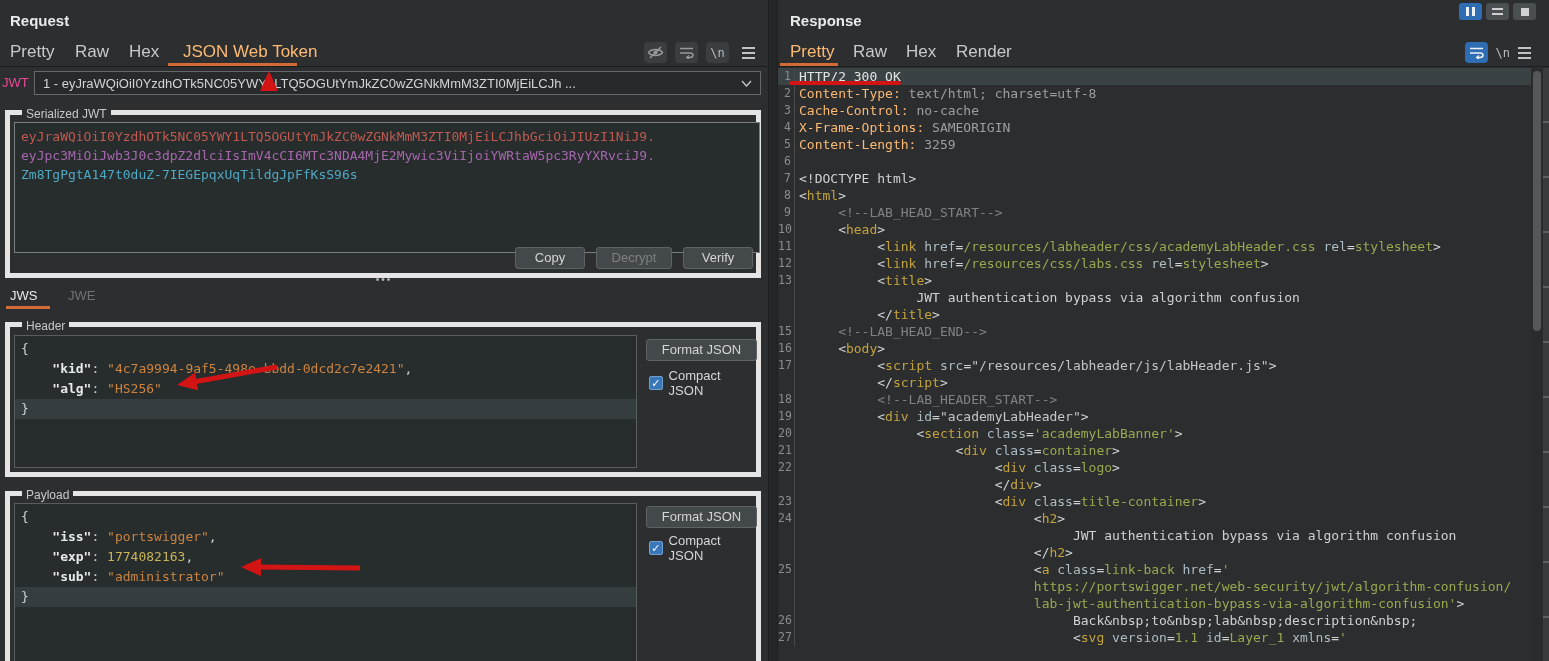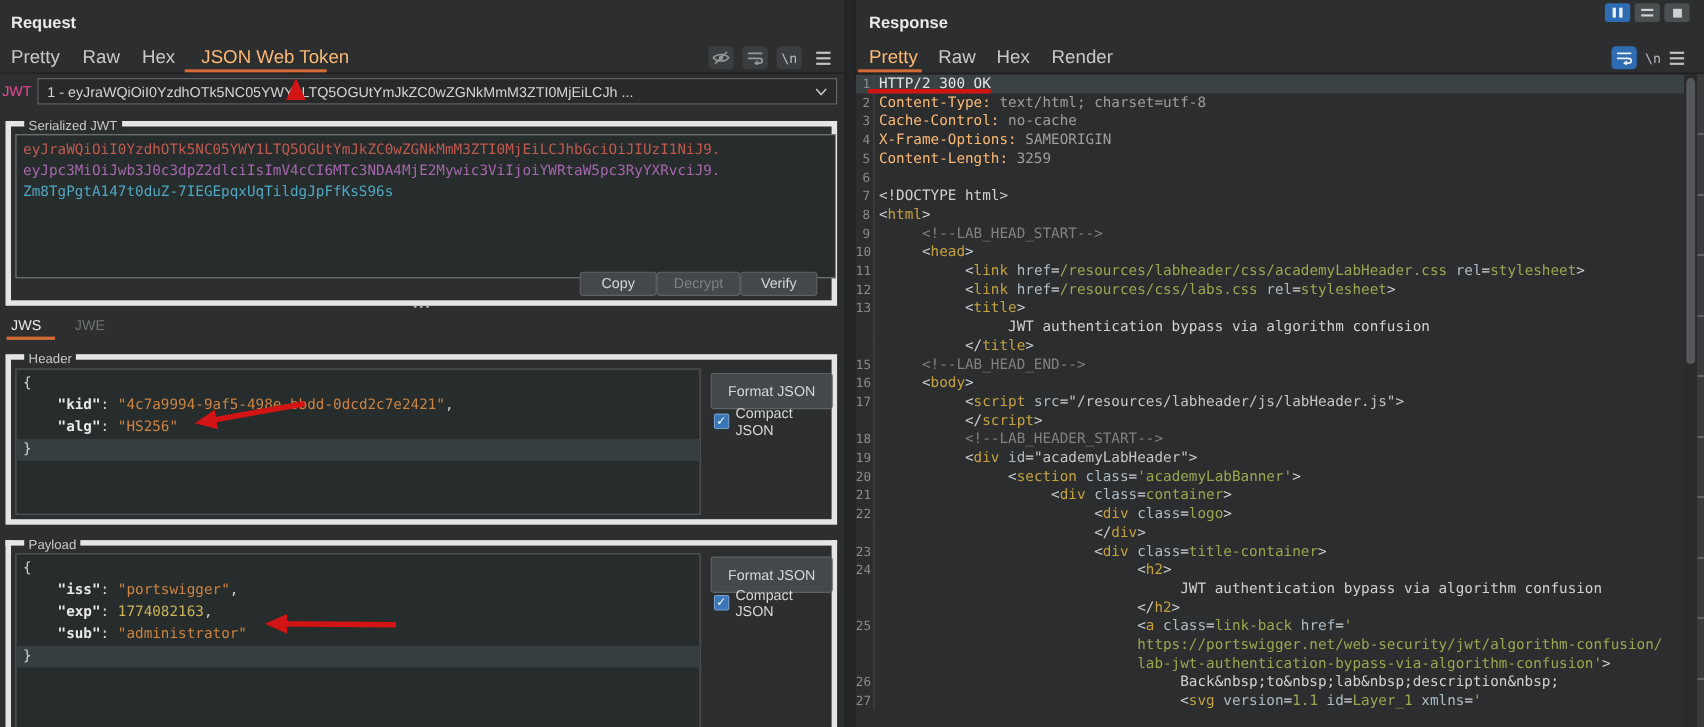--- a/index.html
+++ b/index.html
@@ -49,40 +49,40 @@
 
   .mono { font-family:"DejaVu Sans Mono", monospace; }
 
   .ser-text { position:absolute; left:4px; top:7px; width:746px; height:131px; background:#272c2d; border:1px solid #7a7f81; padding:4px 0; overflow:hidden; }
   .srow { height:19px; line-height:19px; padding-left:6px; white-space:pre; font-size:13px; }
   .seg-jwtH { color:#c05a50; } .seg-jwtP { color:#a667ad; } .seg-jwtS { color:#4fa8c2; }
 
   .btn { background:#43484a; border:1px solid #5d6365; border-radius:3px; color:#d3d6d7; font-size:13px;
     font-family:"Liberation Sans", sans-serif; text-align:center; }
   .btn.disabled { color:#7d8183; }
-  .ser-buttons { position:absolute; right:13px; bottom:4px; display:flex; }
+  .ser-buttons { position:absolute; right:3px; bottom:4px; display:flex; gap:11px; }
   .ser-buttons .btn { height:22px; line-height:20px; }
 
   .dots-handle { position:absolute; top:274px; left:0; width:768px; text-align:center; font-size:10px;
     letter-spacing:2px; color:#b4b7b8; }
 
   .sub-tabs { position:absolute; top:288px; left:0; height:20px; }
   .sub-tab { position:absolute; top:0; font-size:13px; color:#e8eaea; }
   .sub-tab.inactive { color:#6f7476; }
 
   .json-editor { position:absolute; left:4px; top:8px; width:623px; bottom:4px; background:#272c2d;
     border:1px solid #585d5f; padding-top:3px; overflow:hidden; }
   .jrow { height:20px; line-height:20px; padding-left:6px; white-space:pre; font-size:13px; }
   .jrow.hl { background:#353d41; }
   .seg-key { color:#e8e9e9; font-weight:bold; }
   .seg-str { color:#cc8440; }
   .seg-num { color:#c9b458; }
   .seg-punct { color:#cfd3d4; }
 
-  .fmt-btn { position:absolute; left:636px; width:111px; height:33px; line-height:20px; }
+  .fmt-btn { position:absolute; left:636px; width:111px; height:22px; line-height:20px; }
   .compact-row { position:absolute; left:639px; display:flex; align-items:center; gap:6px; }
   .cb { width:14px; height:14px; background:#3a77b8; border:1px solid #6f9fcc; border-radius:2px;
     display:flex; align-items:center; justify-content:center; }
   .cb .tick { color:#fff; font-size:11px; line-height:11px; }
   .cb-label { font-size:13px; color:#d5d7d8; }
 
   
   .resp-editor { position:absolute; top:68px; left:0; width:753px; bottom:0; background:#2b2d2e; overflow:hidden; }
   .crow { display:flex; height:17px; line-height:17px; position:relative; }
   .crow.hl { background:#3b4246; }

